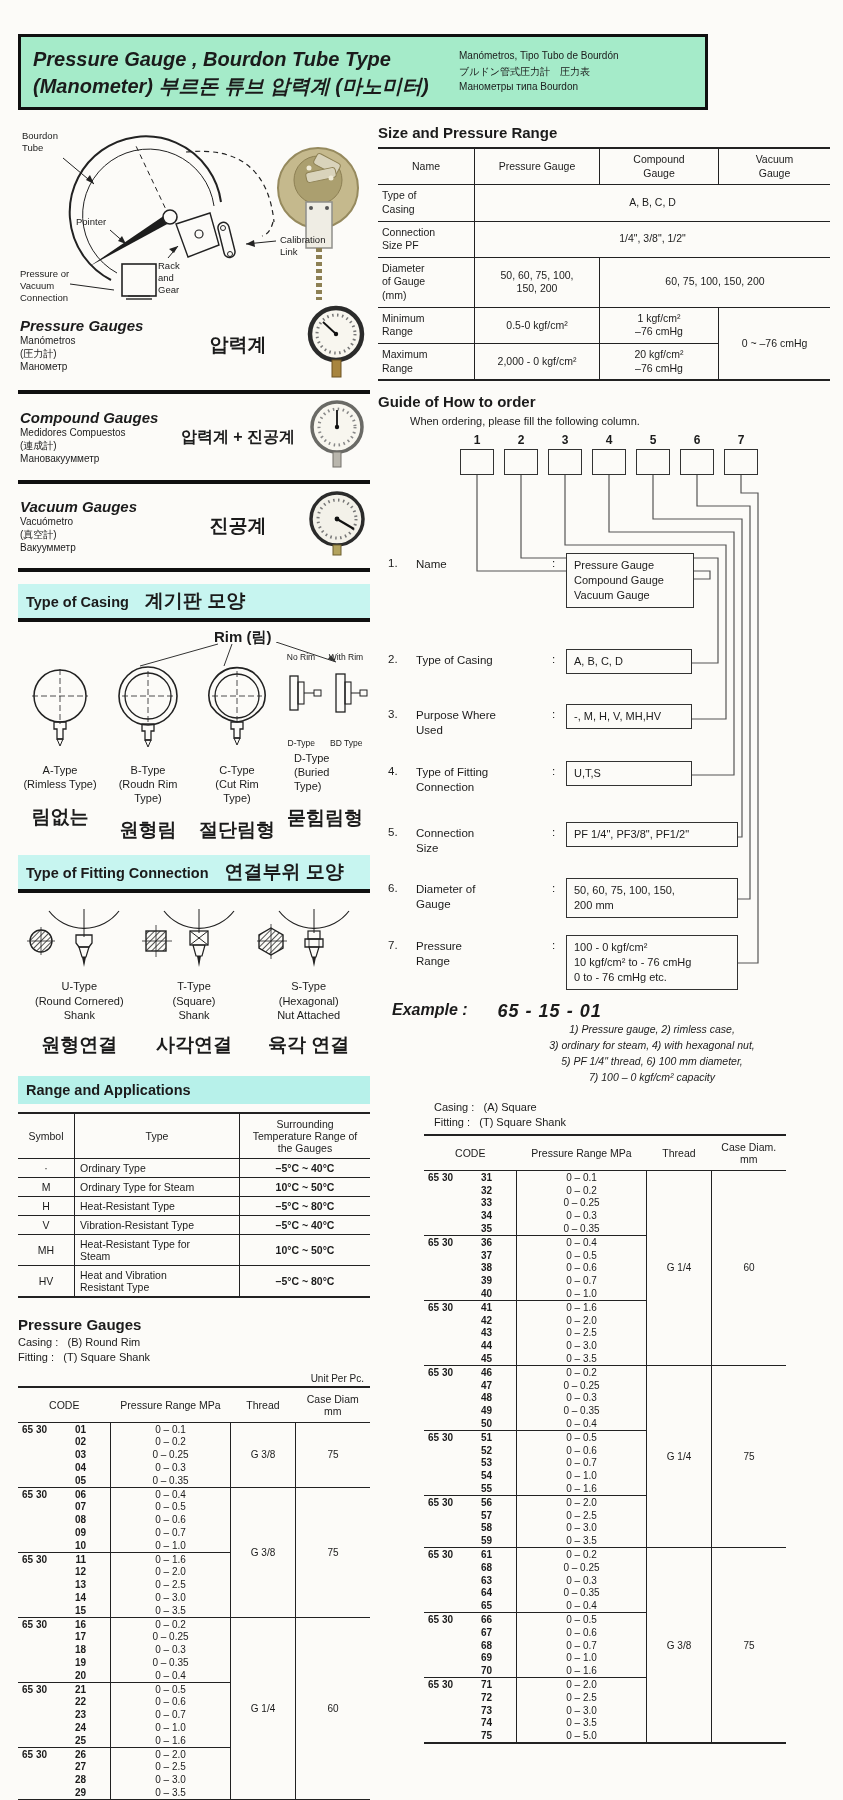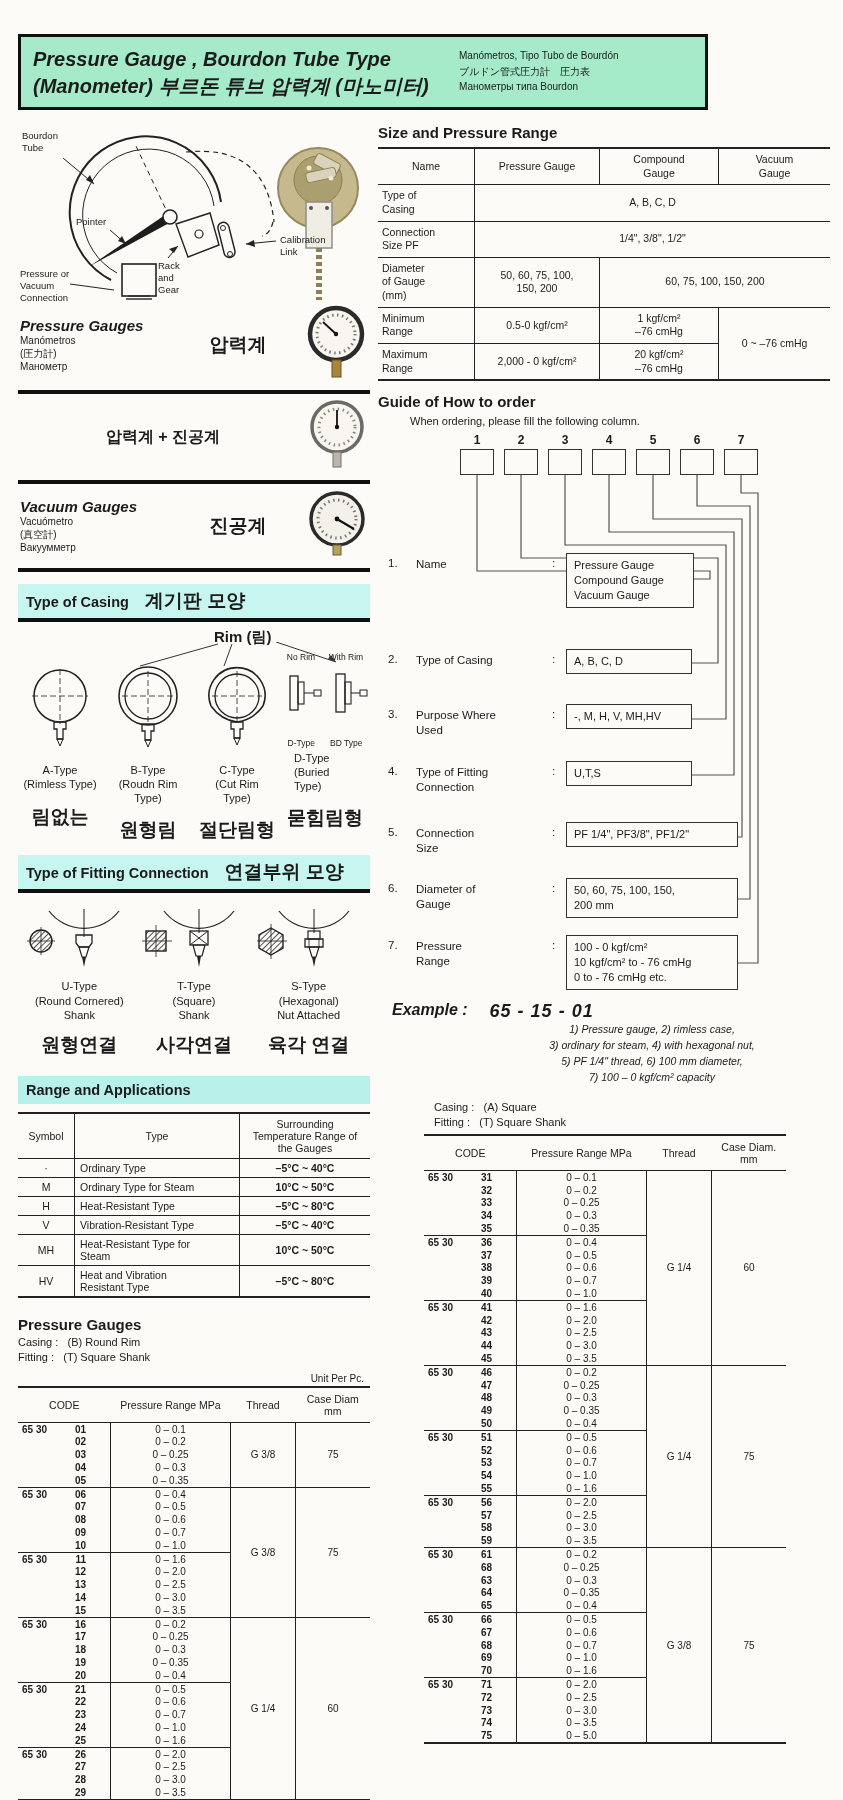--- a/index.html
+++ b/index.html
@@ -102,21 +102,21 @@
   .oitem{position:absolute;left:0;width:452px;}
   .oi-num{position:absolute;left:10px;top:4px;font-size:11.5px;}
   .oi-label{position:absolute;left:38px;top:4px;width:130px;font-size:11.5px;line-height:1.3;white-space:pre-line;}
   .oi-colon{position:absolute;left:174px;top:4px;font-size:11.5px;}
   .oi-box{position:absolute;left:188px;top:0;border:1.5px solid #333;background:#fcfbf8;
           padding:4px 7px;font-size:11px;line-height:1.35;white-space:pre-line;box-sizing:border-box;}
 
   .example{margin-top:8px;}
   .ex-head{display:flex;gap:22px;margin-left:14px;}
   .ex-label{font-style:italic;font-weight:bold;font-size:16px;}
-  .ex-code{font-style:italic;font-weight:bold;font-size:18px;letter-spacing:1px;}
+  .ex-code{font-style:italic;font-weight:bold;font-size:18px;letter-spacing:1px;margin-left:8px;}
   .ex-notes{margin-left:96px;font-style:italic;font-size:10.5px;line-height:1.5;white-space:pre-line;text-align:center;}
 </style>
 </head>
 <body>
 
 <div class="page">
 
   <div class="hdr">
     <div class="hdr-left">
       <div class="hdr-title">Pressure Gauge , Bourdon Tube Type</div>
@@ -195,20 +195,26 @@
           <svg width="62" height="76" viewBox="0 0 62 76">
             <circle cx="30" cy="29" r="26" fill="#f8f6ef" stroke="#2b2b2b" stroke-width="4.5"></circle>
             <circle cx="30" cy="29" r="19" fill="none" stroke="#777" stroke-width="3" stroke-dasharray="1.5,3.5"></circle>
             <line x1="30" y1="29" x2="17" y2="17" stroke="#111" stroke-width="1.8"></line>
             <circle cx="30" cy="29" r="2.2" fill="#111"></circle>
             <rect x="26" y="55" width="9" height="17" fill="#a8853f" stroke="#6d5323"></rect>
           </svg>
         </div>
       </div>
       <div class="gauge-row">
+        <div class="gr-text">
+          <div class="gr-title">Compound Gauges</div>
+          <div class="gr-sub">Medidores Compuestos</div>
+          <div class="gr-sub">(連成計)</div>
+          <div class="gr-sub">Мановакуумметр</div>
+        </div>
         <div class="gr-ko small">압력계 + 진공계</div>
         <div class="gr-img">
           <svg width="62" height="72" viewBox="0 0 62 72">
             <circle cx="31" cy="28" r="25" fill="#f8f6ef" stroke="#6a6a66" stroke-width="3.5"></circle>
             <circle cx="31" cy="28" r="18" fill="none" stroke="#888" stroke-width="3" stroke-dasharray="1.5,3.5"></circle>
             <line x1="31" y1="28" x2="31" y2="11" stroke="#111" stroke-width="1.8"></line>
             <circle cx="31" cy="28" r="2.2" fill="#111"></circle>
             <rect x="27" y="53" width="8" height="15" fill="#b9b6ad" stroke="#72706a"></rect>
           </svg>
         </div>

